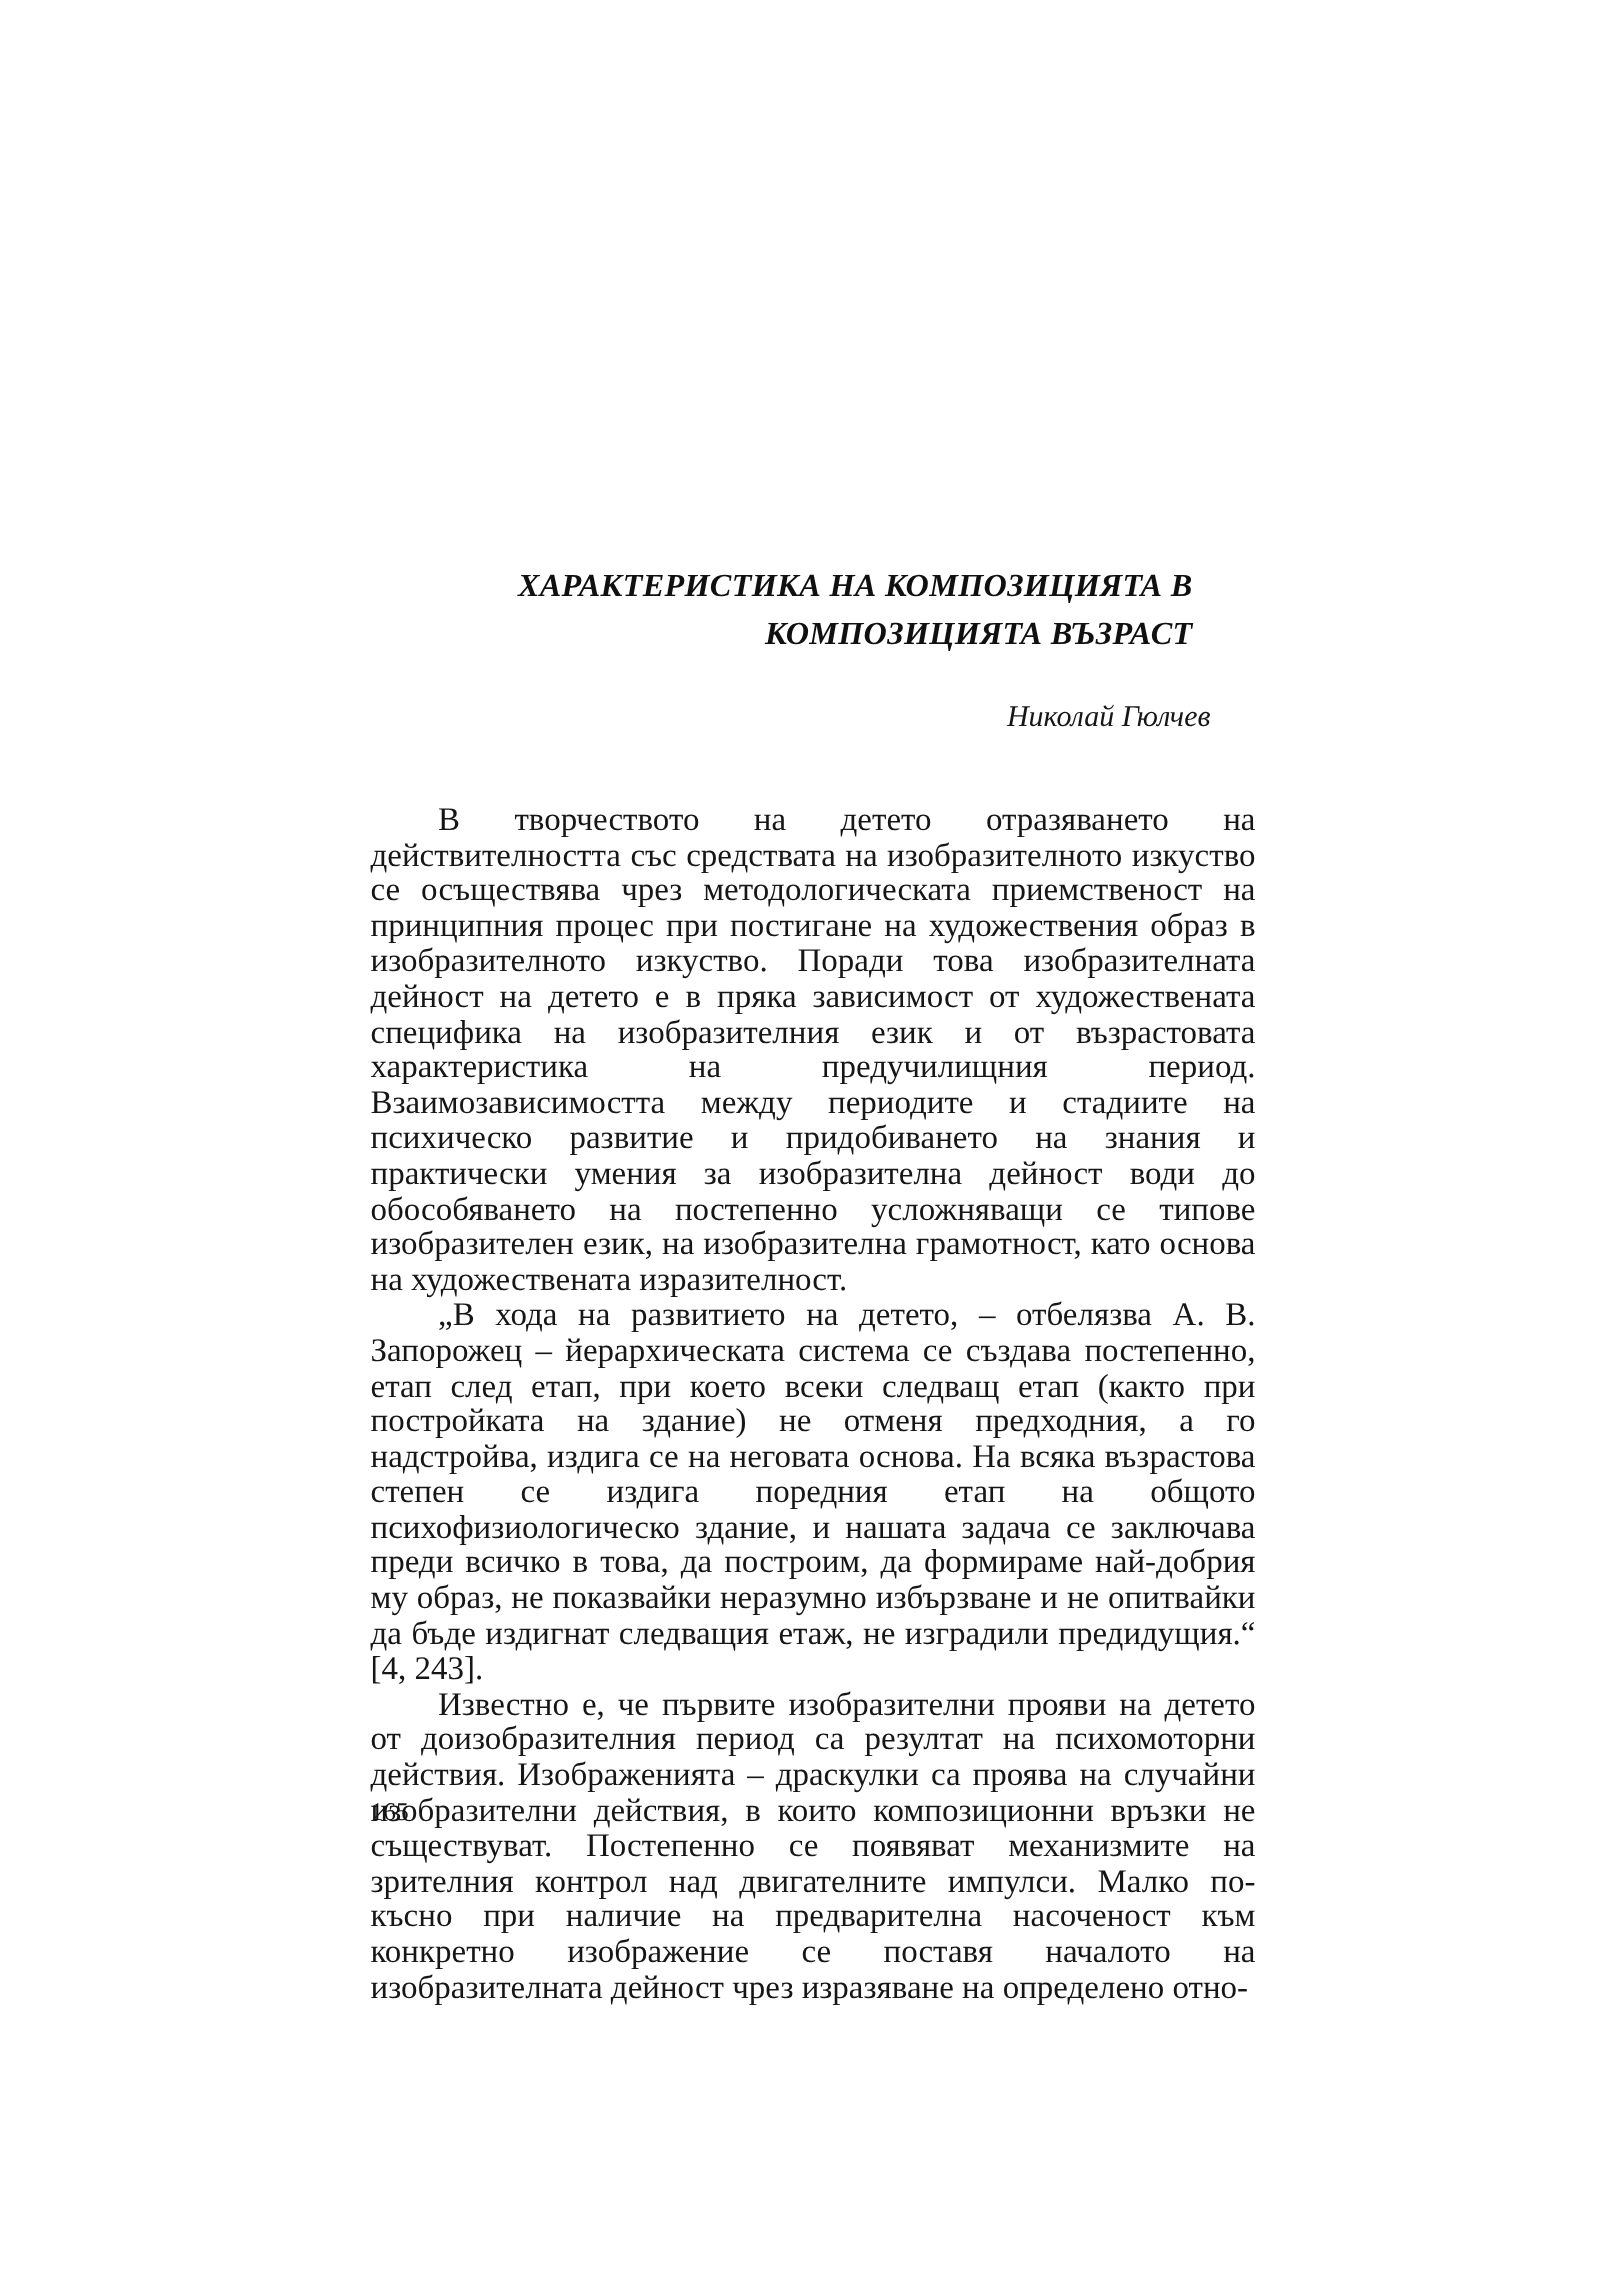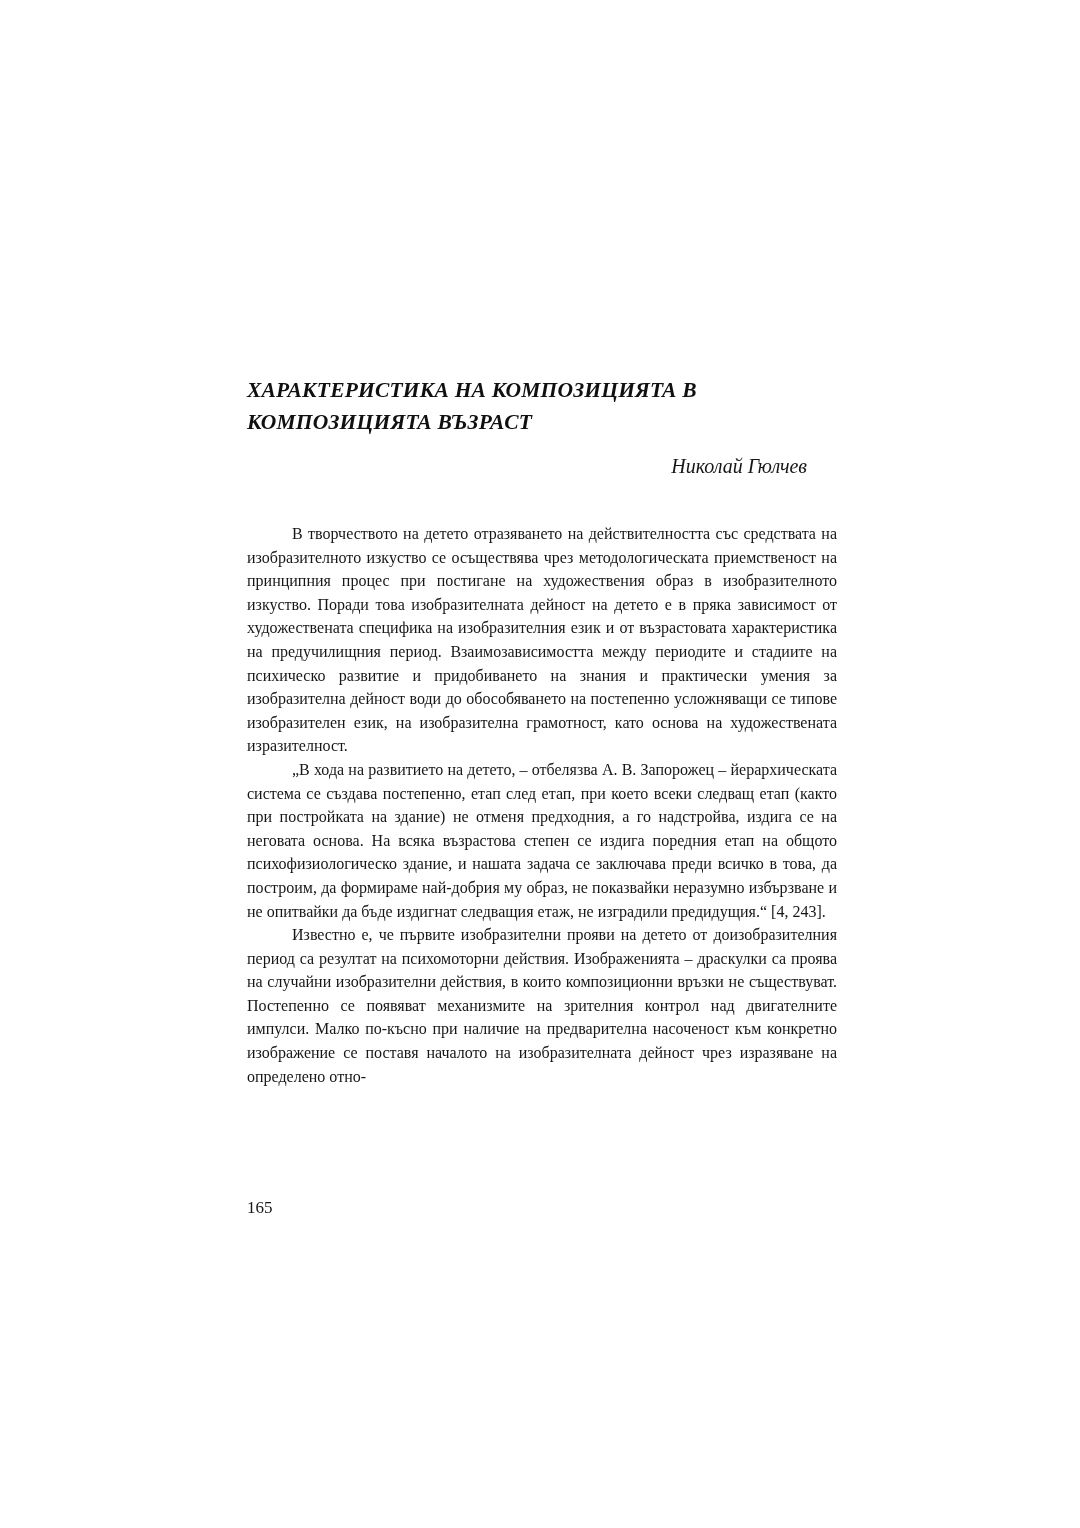--- a/index.html
+++ b/index.html
@@ -16,40 +16,41 @@
     color: #161616;
     overflow: hidden;
   }
   .content {
     position: absolute;
     left: 247px;
     top: 374px;
     width: 590px;
   }
   .title-block {
+    text-align: right;
     padding-right: 42px;
     font-weight: bold;
     font-style: italic;
     font-size: 21.5px;
     line-height: 32px;
     letter-spacing: 0.2px;
     color: #101010;
   }
   .author {
     text-align: right;
     padding-right: 30px;
     font-style: italic;
     font-size: 20px;
     line-height: 24px;
-    margin-top: 16px;
+    margin-top: 28px;
     color: #161616;
   }
   .body-text {
     margin-top: 44px;
-    font-size: 16px;
+    font-size: 22px;
     line-height: 23.6px;
     text-align: justify;
   }
   .body-text p {
     margin: 0;
     padding: 0;
     text-indent: 45px;
   }
   .page-number {
     position: absolute;

